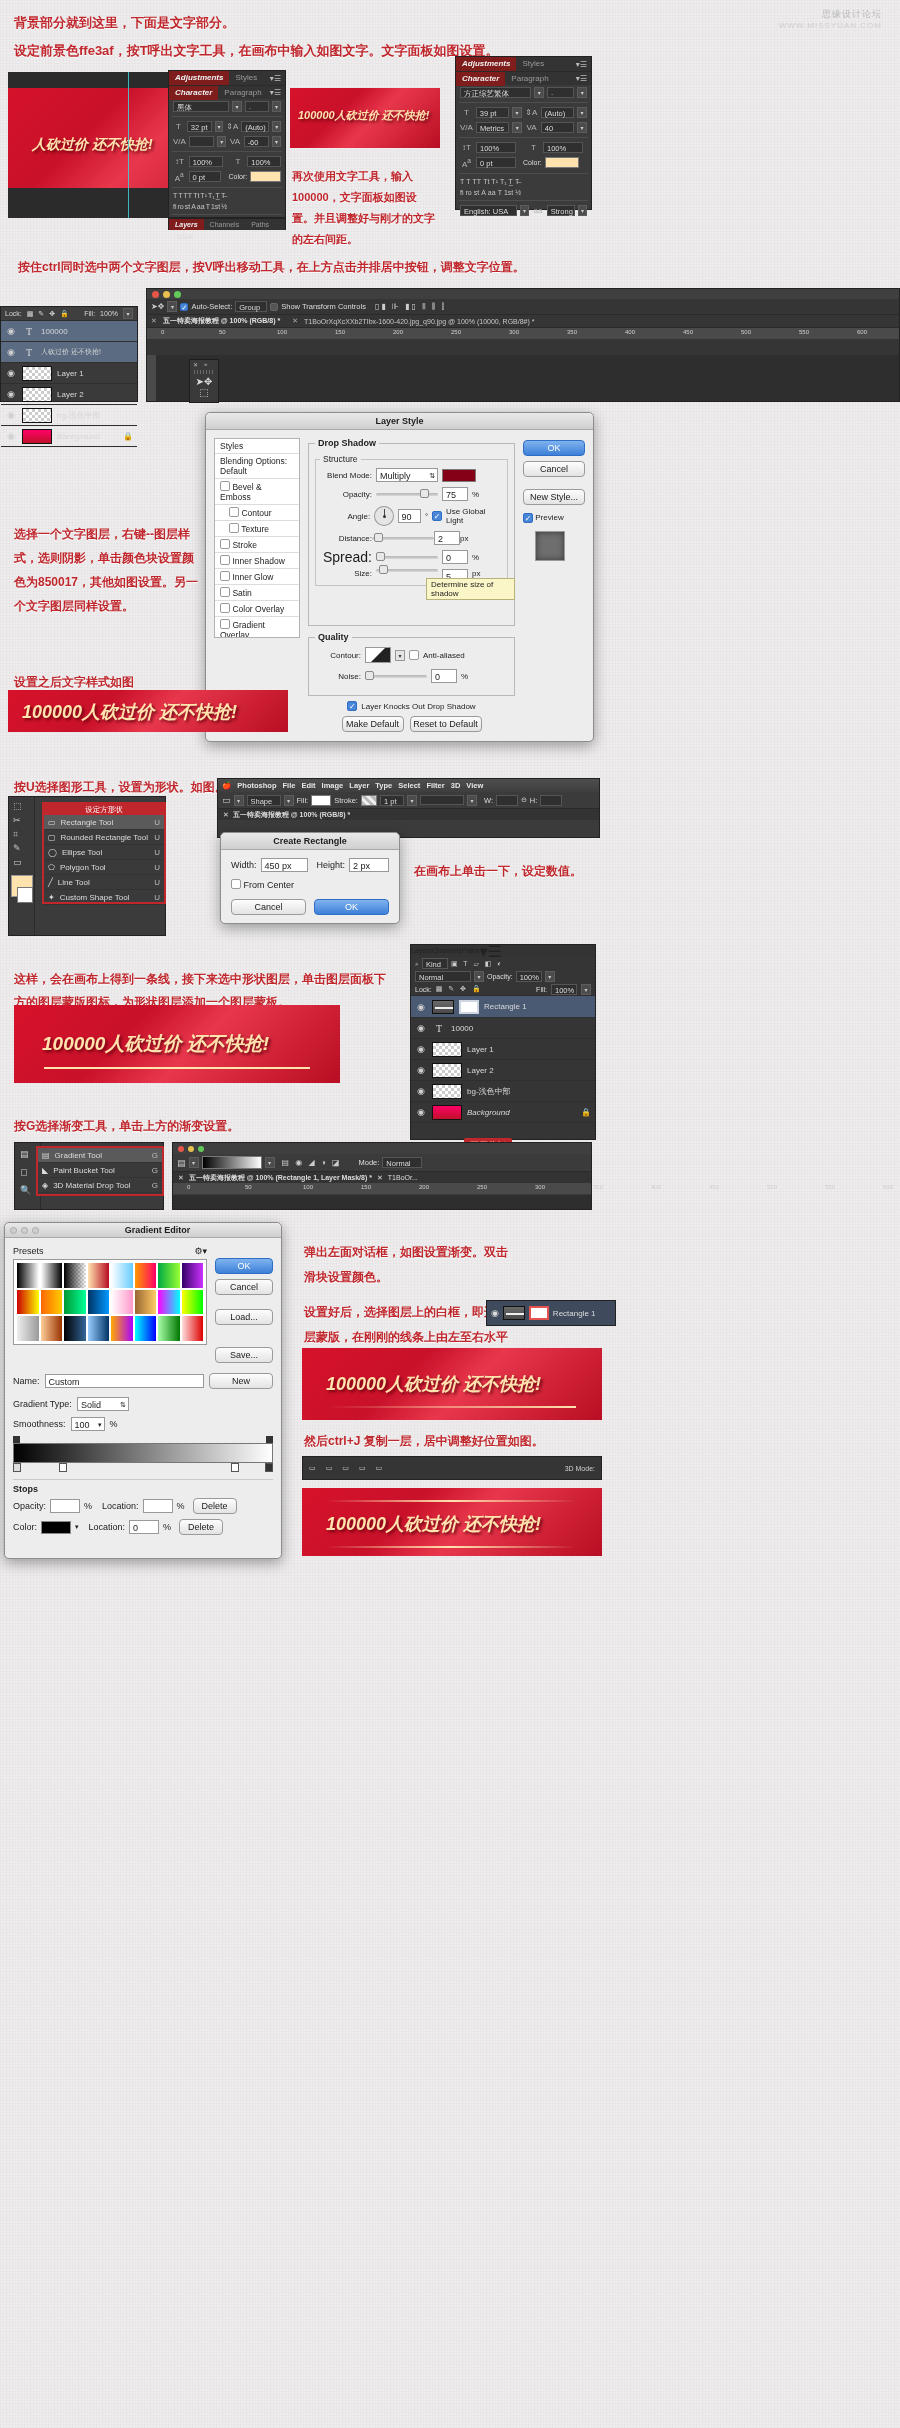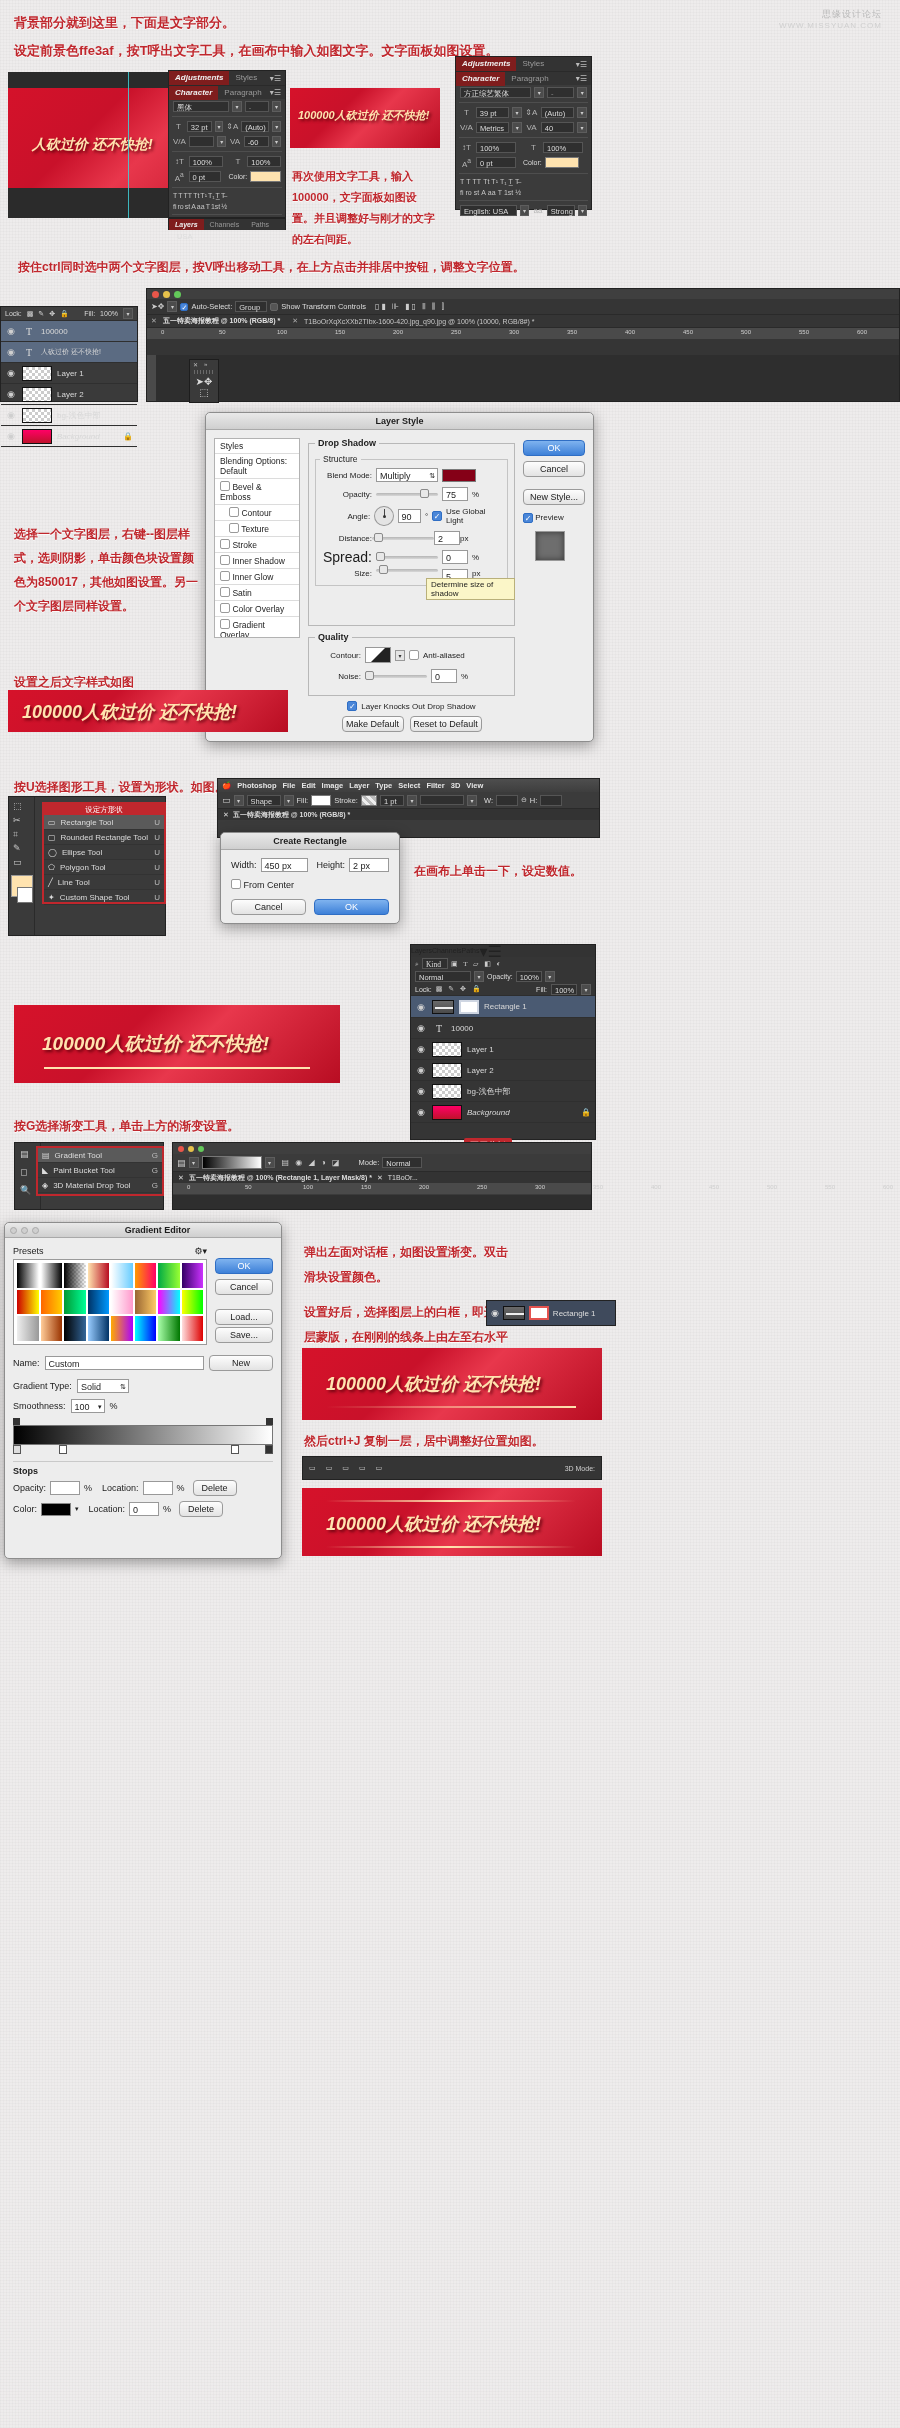--- a/index.html
+++ b/index.html
@@ -601,34 +601,35 @@
       </div>
       <div style="display:flex;gap:8px;margin-top:9px;">
         <span class="mbtn" style="flex:1;">Cancel</span>
         <span class="mbtn blue" style="flex:1;">OK</span>
       </div>
     </div>
   </div>
 
   <div class="note" style="left:414px;top:862px;">在画布上单击一下，设定数值。</div>
 
+  <div class="note" style="left:14px;top:968px;width:380px;line-height:1.95;">这样，会在画布上得到一条线，接下来选中形状图层，单击图层面板下方的图层蒙版图标，为形状图层添加一个图层蒙板。</div>
 
   <div class="poster" style="left:14px;top:1005px;width:326px;height:78px;">
     <div class="ptxt" style="left:28px;top:26px;font-size:19px;">100000人砍过价 还不快抢!</div>
     <div style="position:absolute;left:30px;top:62px;width:266px;height:2px;background:#ffe3af;"></div>
   </div>
 
   <div class="layers" style="left:410px;top:944px;width:186px;height:196px;background:#353535;">
     <div class="tabbar" style="display:flex;background:#333;height:12px;align-items:center;">
       <div class="tab on" style="font-size:7px;height:12px;line-height:12px;">Layers</div>
       <div class="tab off" style="font-size:7px;height:12px;line-height:12px;">Channels</div>
       <div class="tab off" style="font-size:7px;height:12px;line-height:12px;">Paths</div>
       <div class="menuico">▾☰</div>
     </div>
-    <div class="row" style="height:13px;font-family:Liberation Serif, serif;">
+    <div class="row" style="height:13px;">
       <span style="font-size:7px;color:#ccc;">⌕</span>
       <span class="fld" style="width:26px;">Kind</span>
       <span style="font-size:7px;color:#ccc;letter-spacing:2px;">▣ T ▱ ◧ ◐</span>
     </div>
     <div class="row" style="height:13px;gap:3px;">
       <span class="fld" style="width:56px;">Normal</span>
       <span class="arw">▾</span>
       <span style="font-size:7px;color:#ddd;">Opacity:</span>
       <span class="fld" style="width:26px;">100%</span>
       <span class="arw">▾</span>
@@ -782,21 +783,21 @@
             <span style="background:linear-gradient(90deg,#fa0,#a0f);"></span>
             <span style="background:linear-gradient(90deg,#0ff,#00f);"></span>
             <span style="background:linear-gradient(90deg,#afa,#070);"></span>
             <span style="background:linear-gradient(90deg,#fdd,#d00);"></span>
           </div>
         </div>
         <div style="width:58px;padding-top:12px;">
           <div class="mbtn blue">OK</div>
           <div class="mbtn" style="margin-top:5px;">Cancel</div>
           <div class="mbtn" style="margin-top:14px;">Load...</div>
-          <div class="mbtn" style="margin-top:2px;">Save...</div>
+          <div class="mbtn" style="margin-top:22px;">Save...</div>
         </div>
       </div>
       <div style="display:flex;align-items:center;gap:5px;margin-top:10px;">
         <span style="font-size:9px;">Name:</span>
         <span class="minp" style="flex:1;">Custom</span>
         <span class="mbtn" style="width:64px;">New</span>
       </div>
       <div style="display:flex;align-items:center;gap:5px;margin-top:8px;">
         <span style="font-size:9px;">Gradient Type:</span>
         <span class="minp" style="width:52px;position:relative;"><span>Solid</span><span style="position:absolute;right:2px;top:0;font-size:7px;">⇅</span></span>

